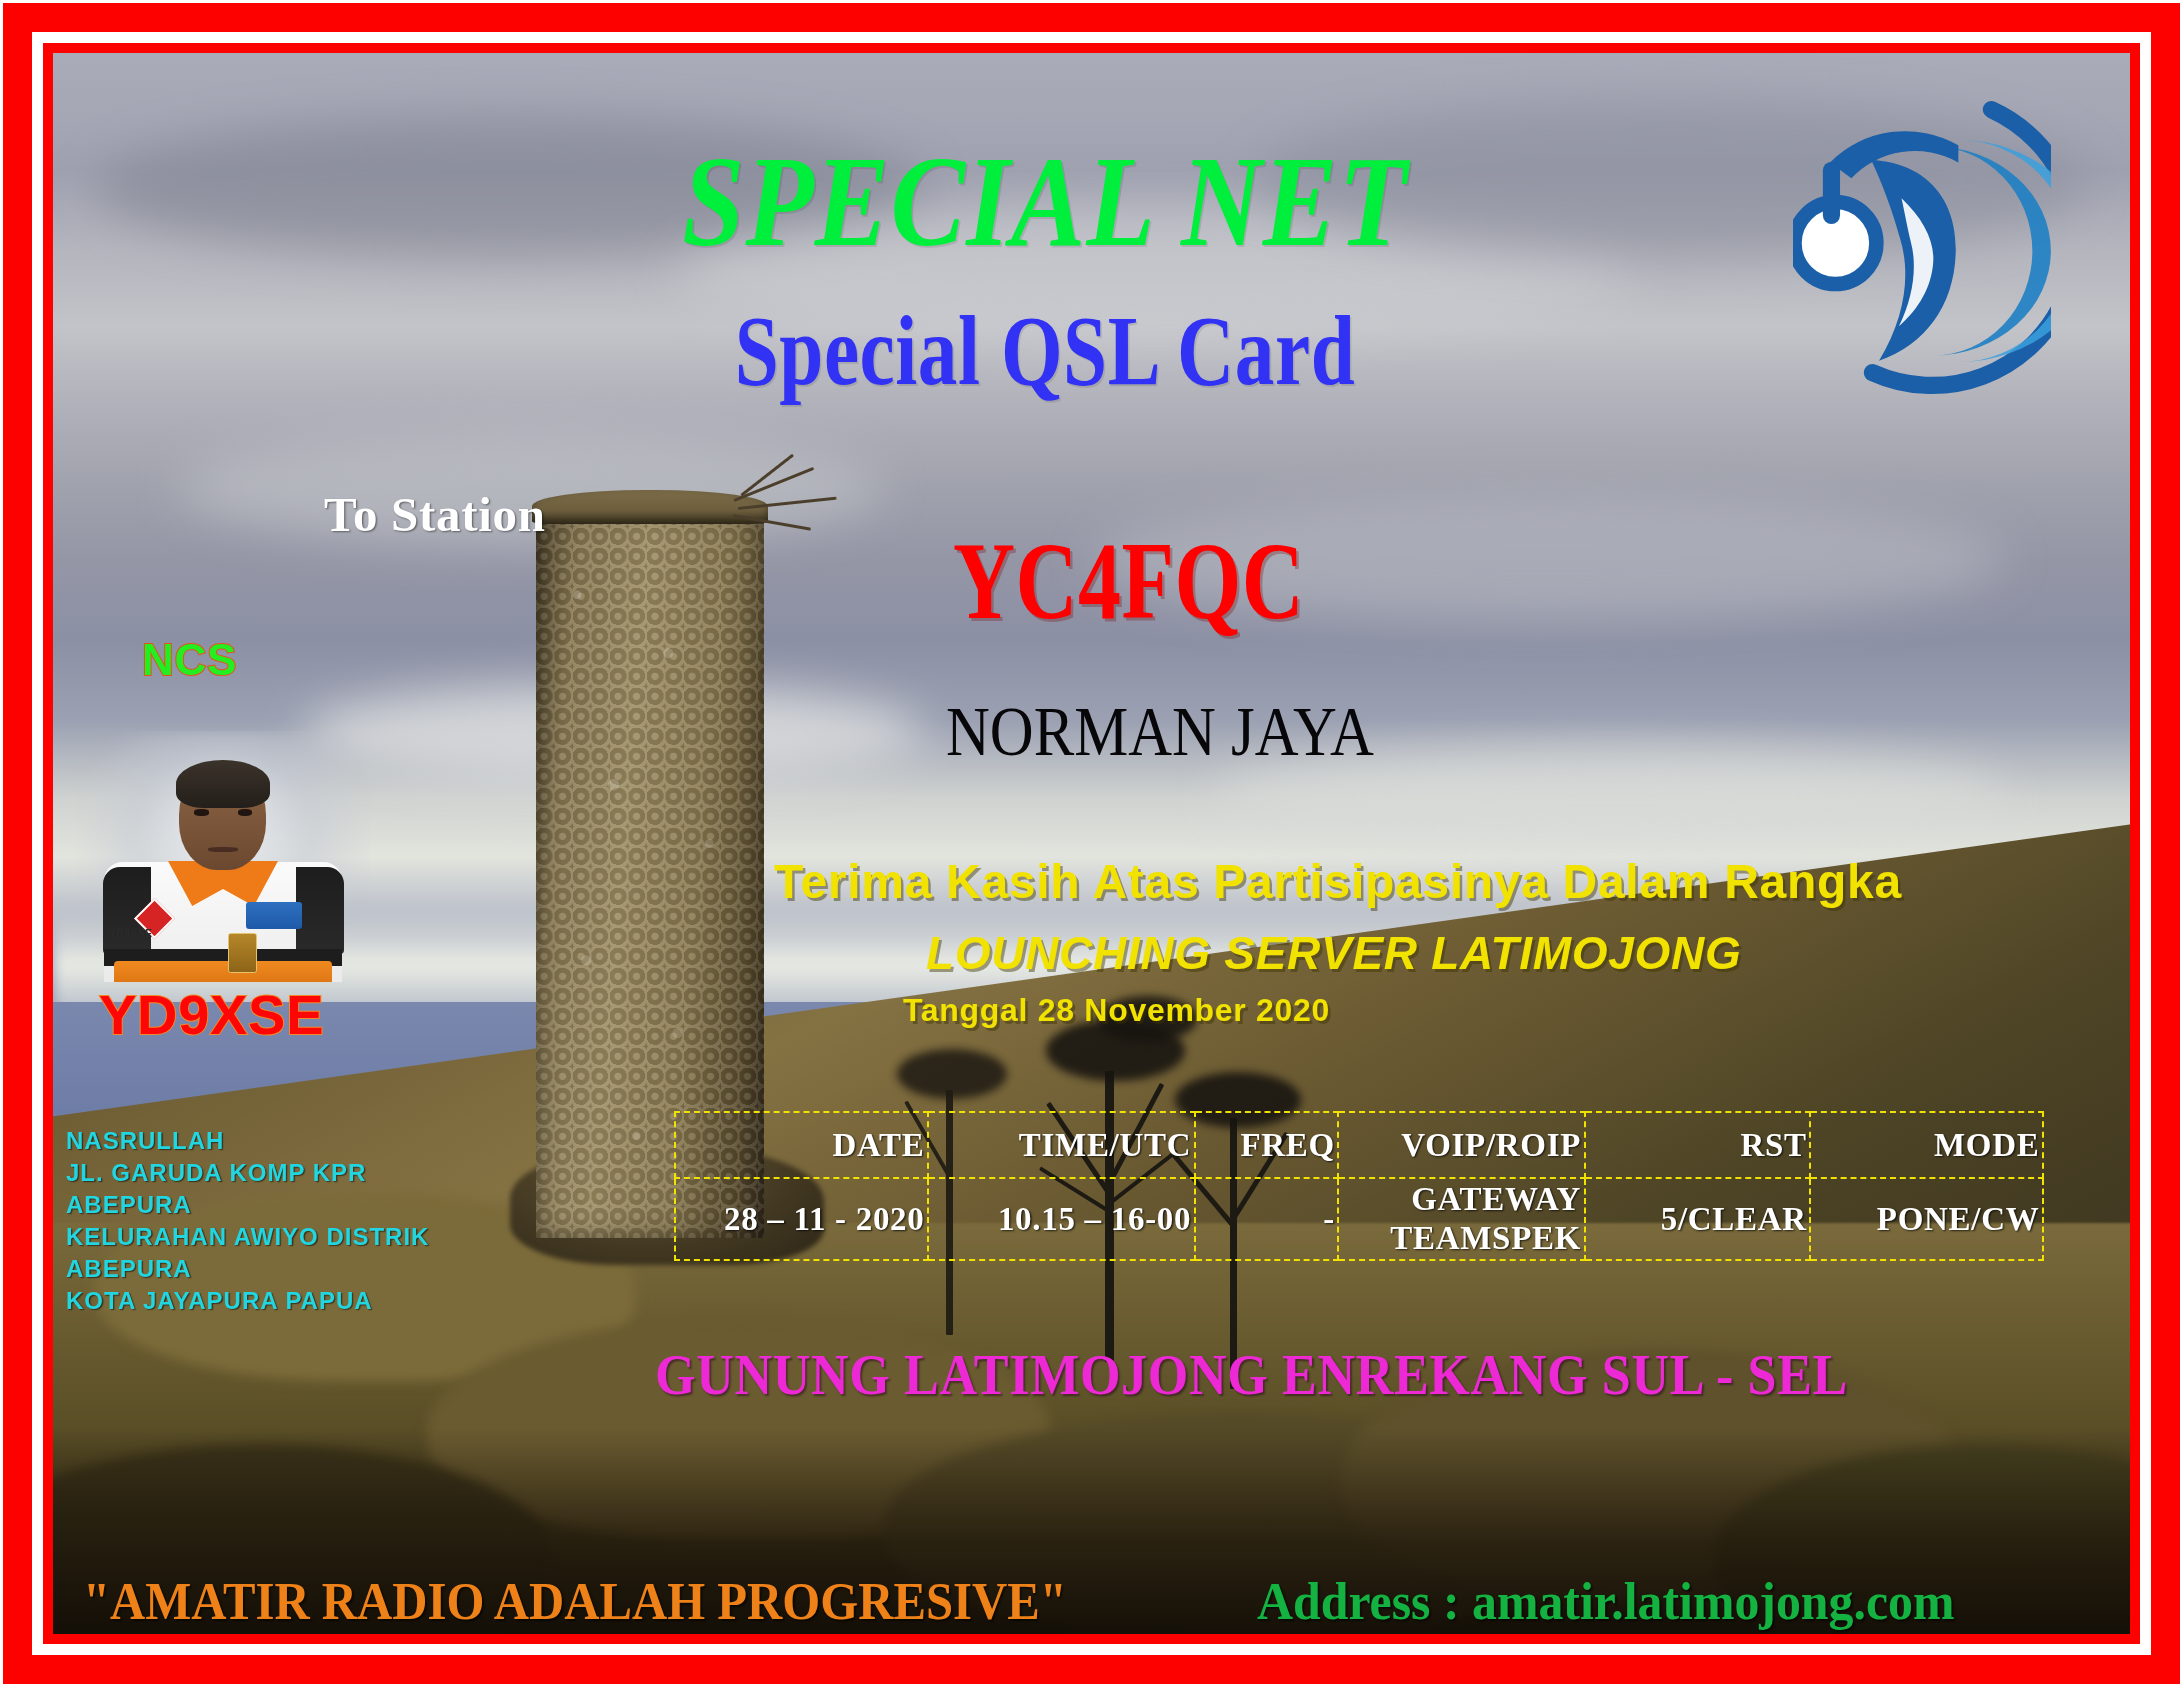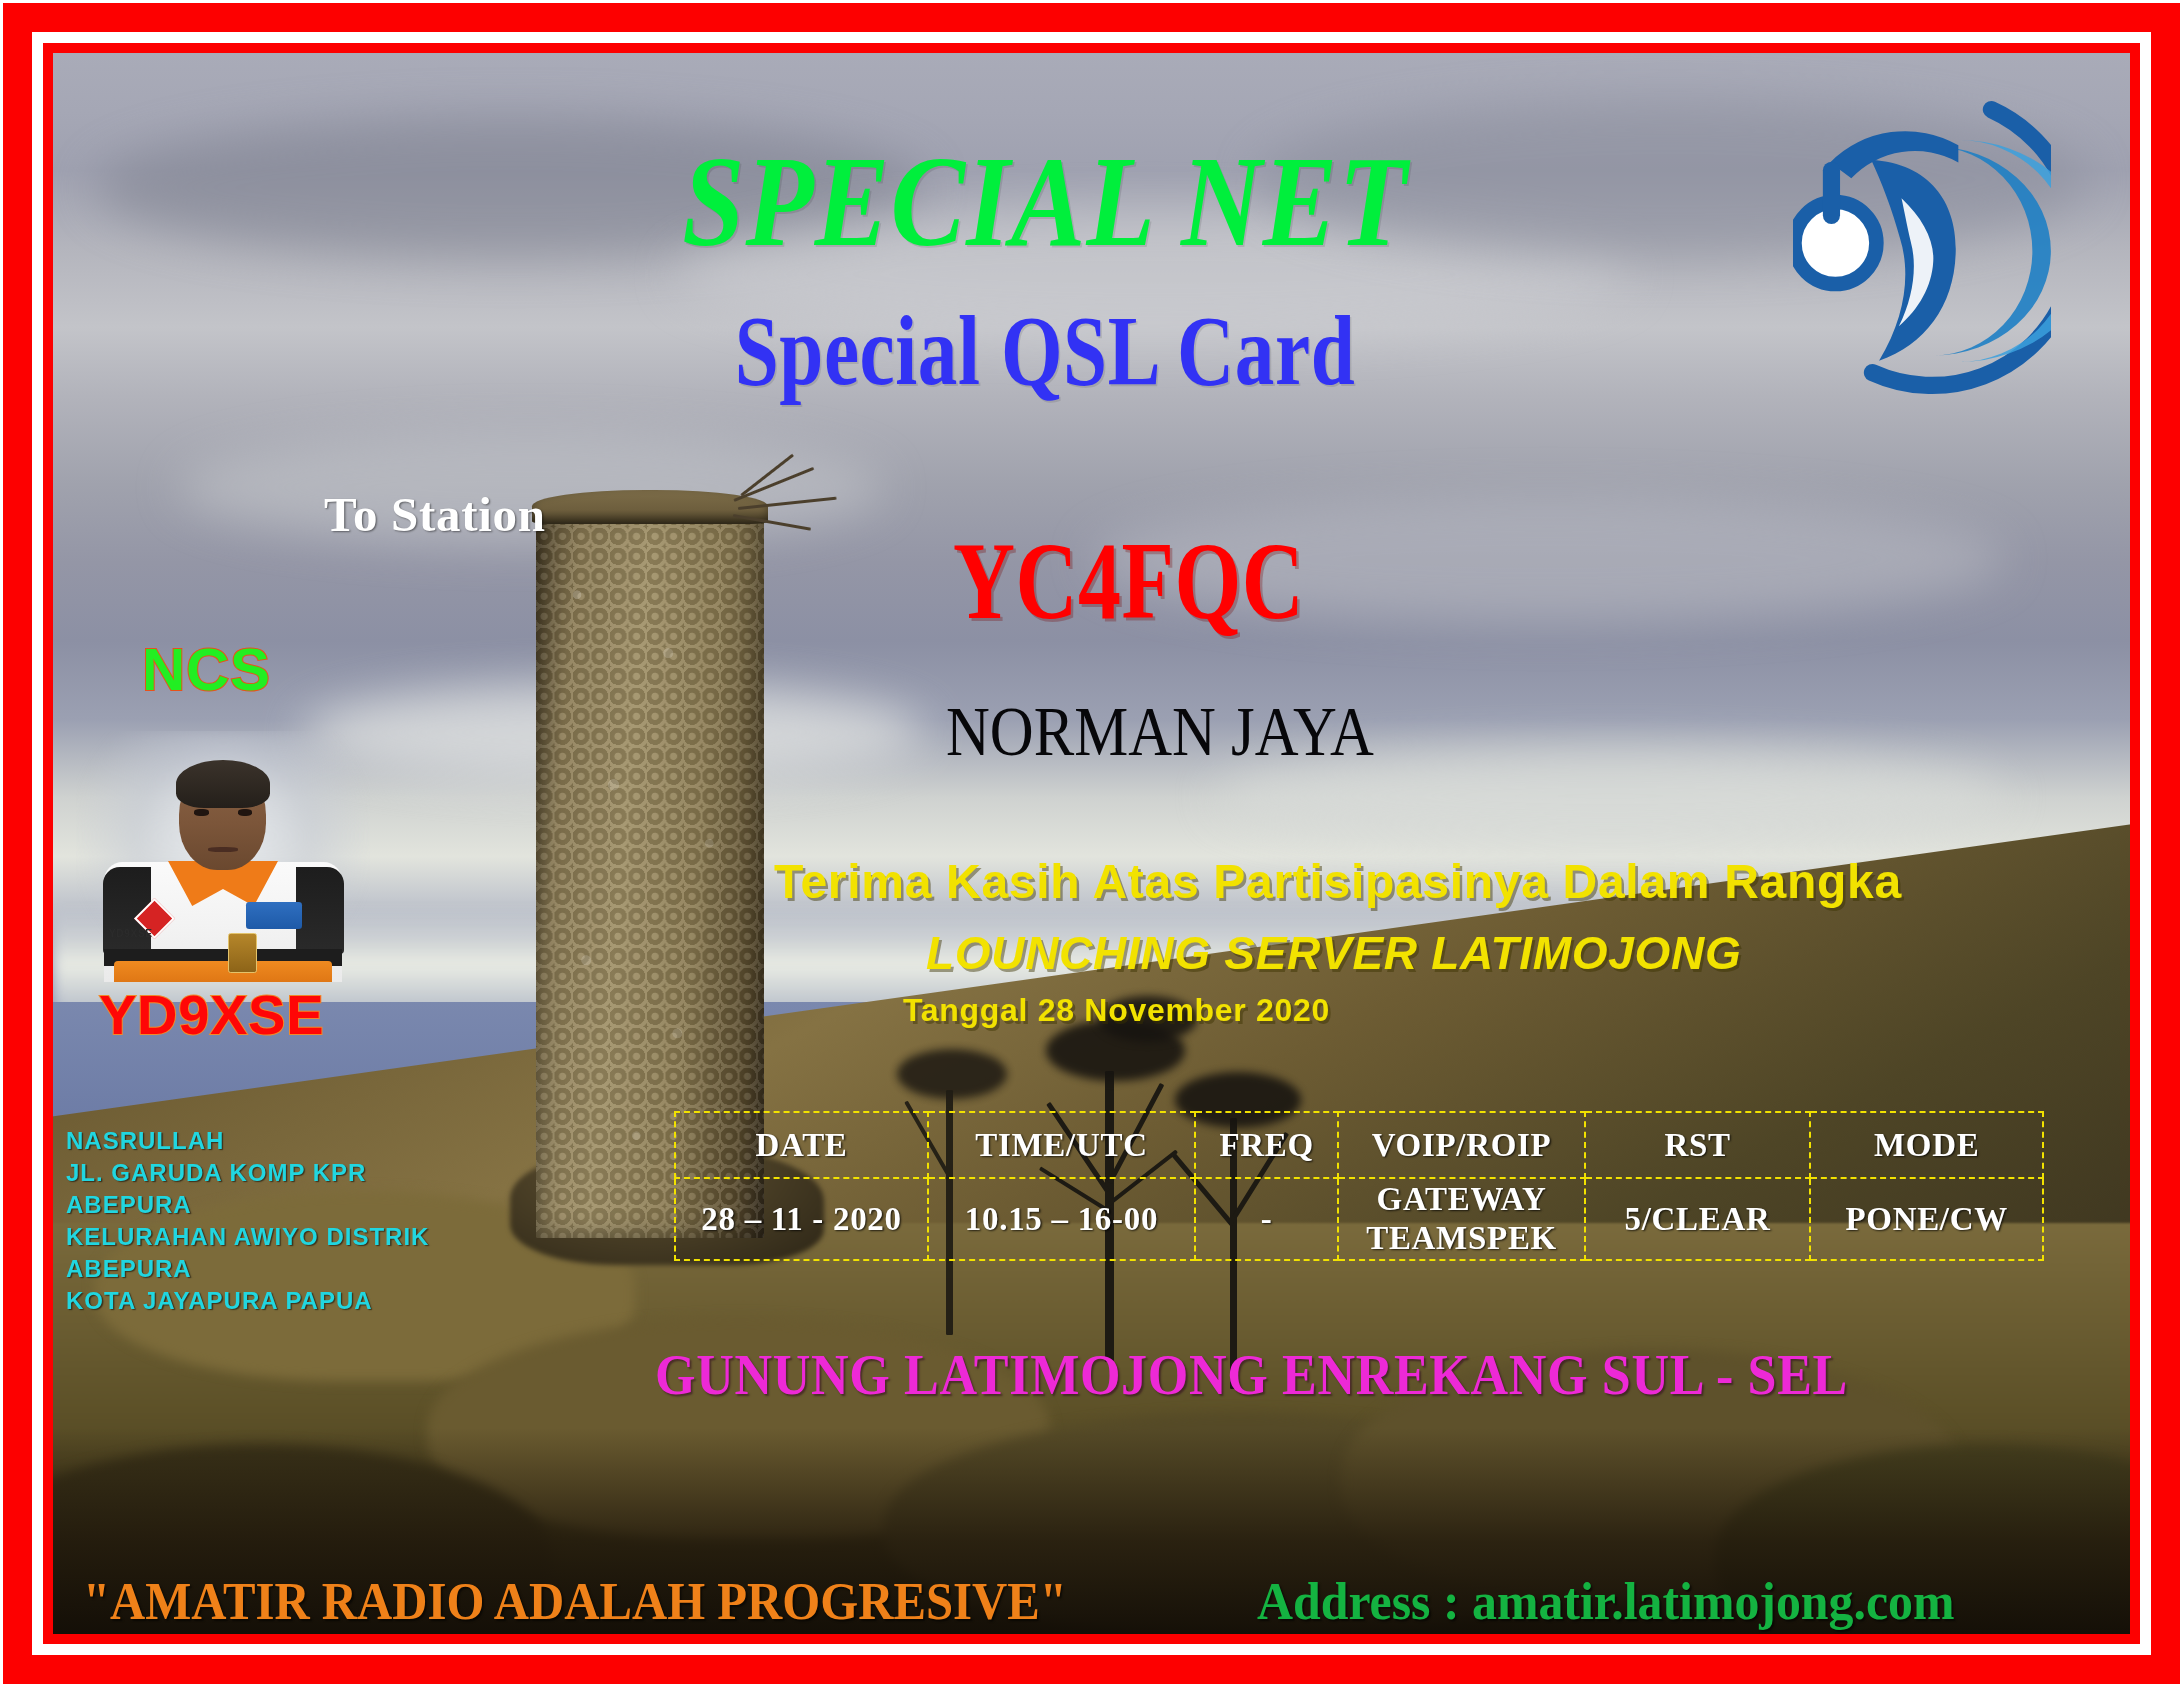--- a/index.html
+++ b/index.html
@@ -206,21 +206,21 @@
     left:903px; top:992px;
     font-family:"Liberation Sans", sans-serif;
     font-weight:bold; font-size:32px;
     letter-spacing:0.7px;
   }
 
   
   #ncs{
     position:absolute; left:142px; top:635px;
     font-family:"Liberation Sans", sans-serif;
-    font-weight:bold; font-size:60px; color:#22ee22;
+    font-weight:bold; font-size:44px; color:#22ee22;
     -webkit-text-stroke:2px #e8521a;
     paint-order:stroke fill;
     letter-spacing:0.7px;
   }
   #op-photo{
     position:absolute; left:76px; top:731px; width:294px; height:251px;
     overflow:hidden;
   }
   .opbg{
     position:absolute; inset:0;
@@ -321,21 +321,21 @@
 
   
   #qsotable{
     position:absolute; left:674px; top:1111px; width:1370px;
     border-collapse:collapse;
     table-layout:fixed;
   }
   #qsotable td, #qsotable th{
     border:2px dashed #f2e200;
     color:#ffffff;
-    text-align:center;
+    text-align:right;
     font-weight:bold;
     text-shadow:1.3px 1.3px 2px rgba(0,0,0,.7);
     padding:0 2.6px;
   }
   #qsotable th{ height:66px; font-size:33px; letter-spacing:0.7px; }
   #qsotable td{ height:82px; font-size:33px; letter-spacing:0.7px; line-height:1.18; }
   .col-date{width:18.5%;} .col-time{width:19.5%;} .col-freq{width:10.5%;}
   .col-voip{width:18%;} .col-rst{width:16.5%;} .col-mode{width:17%;}
 
   

